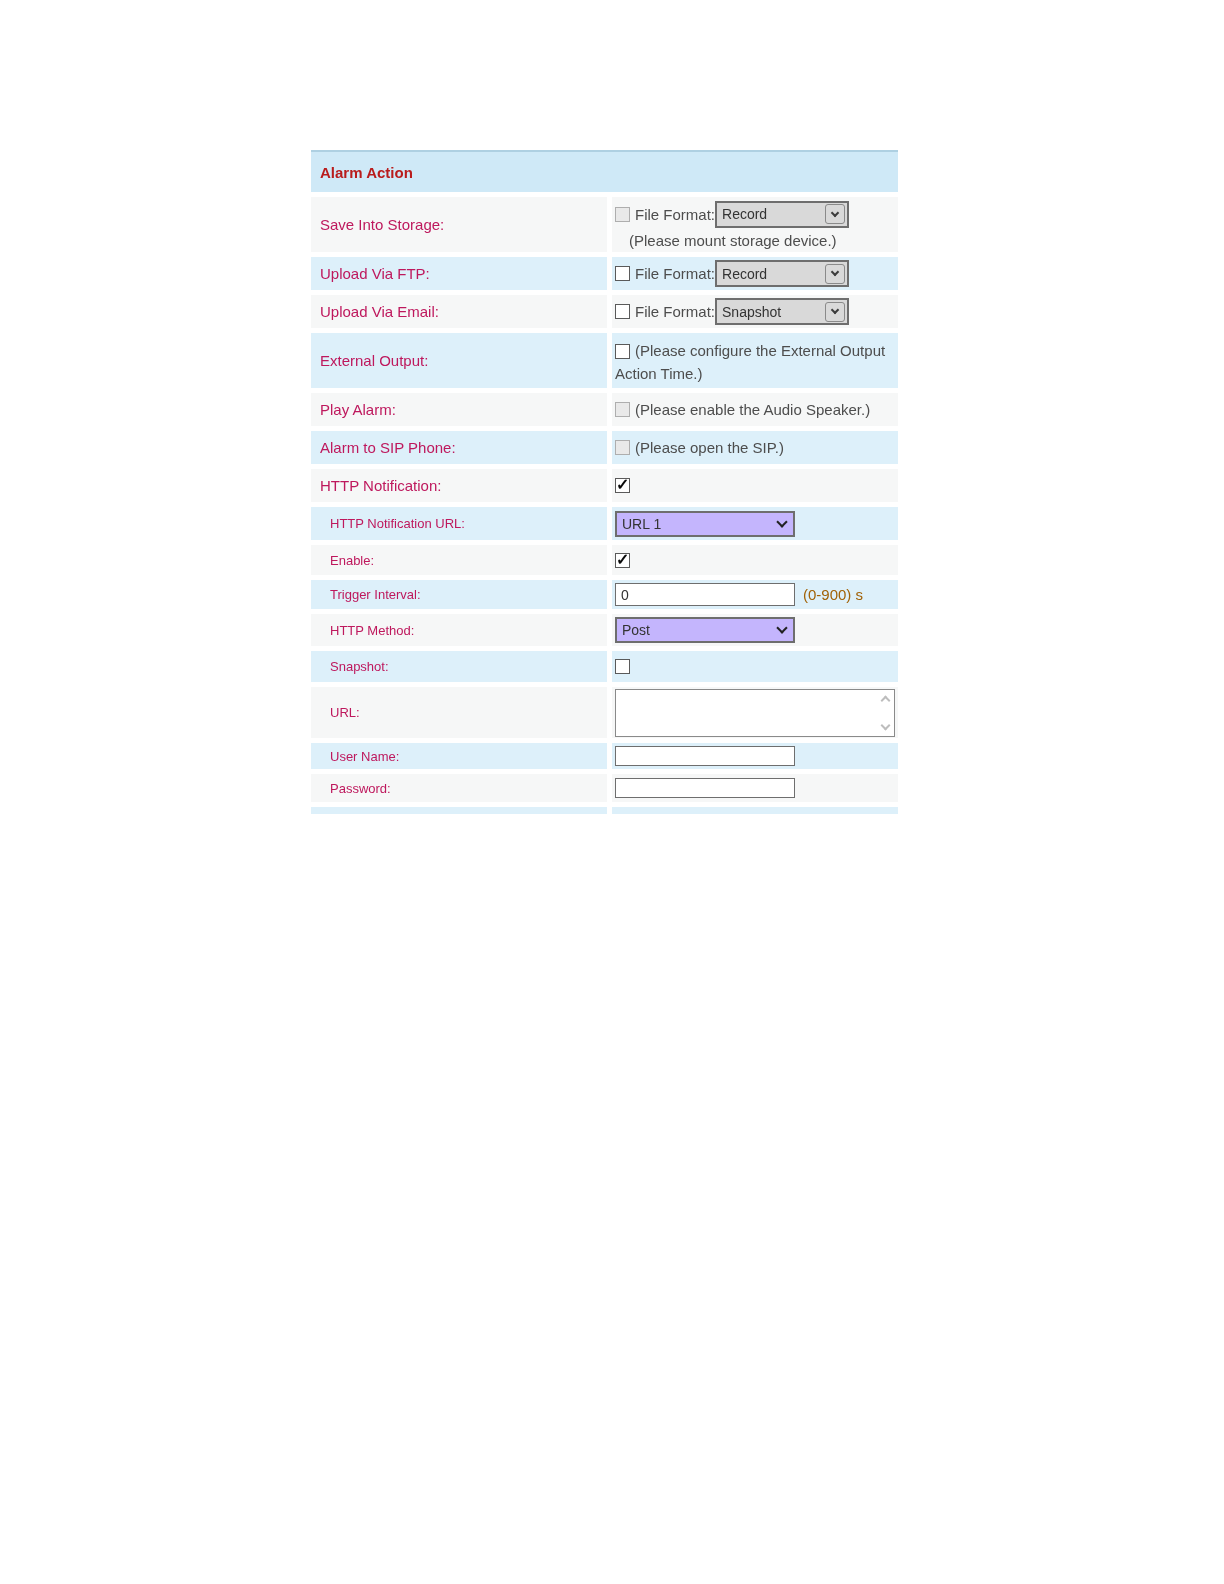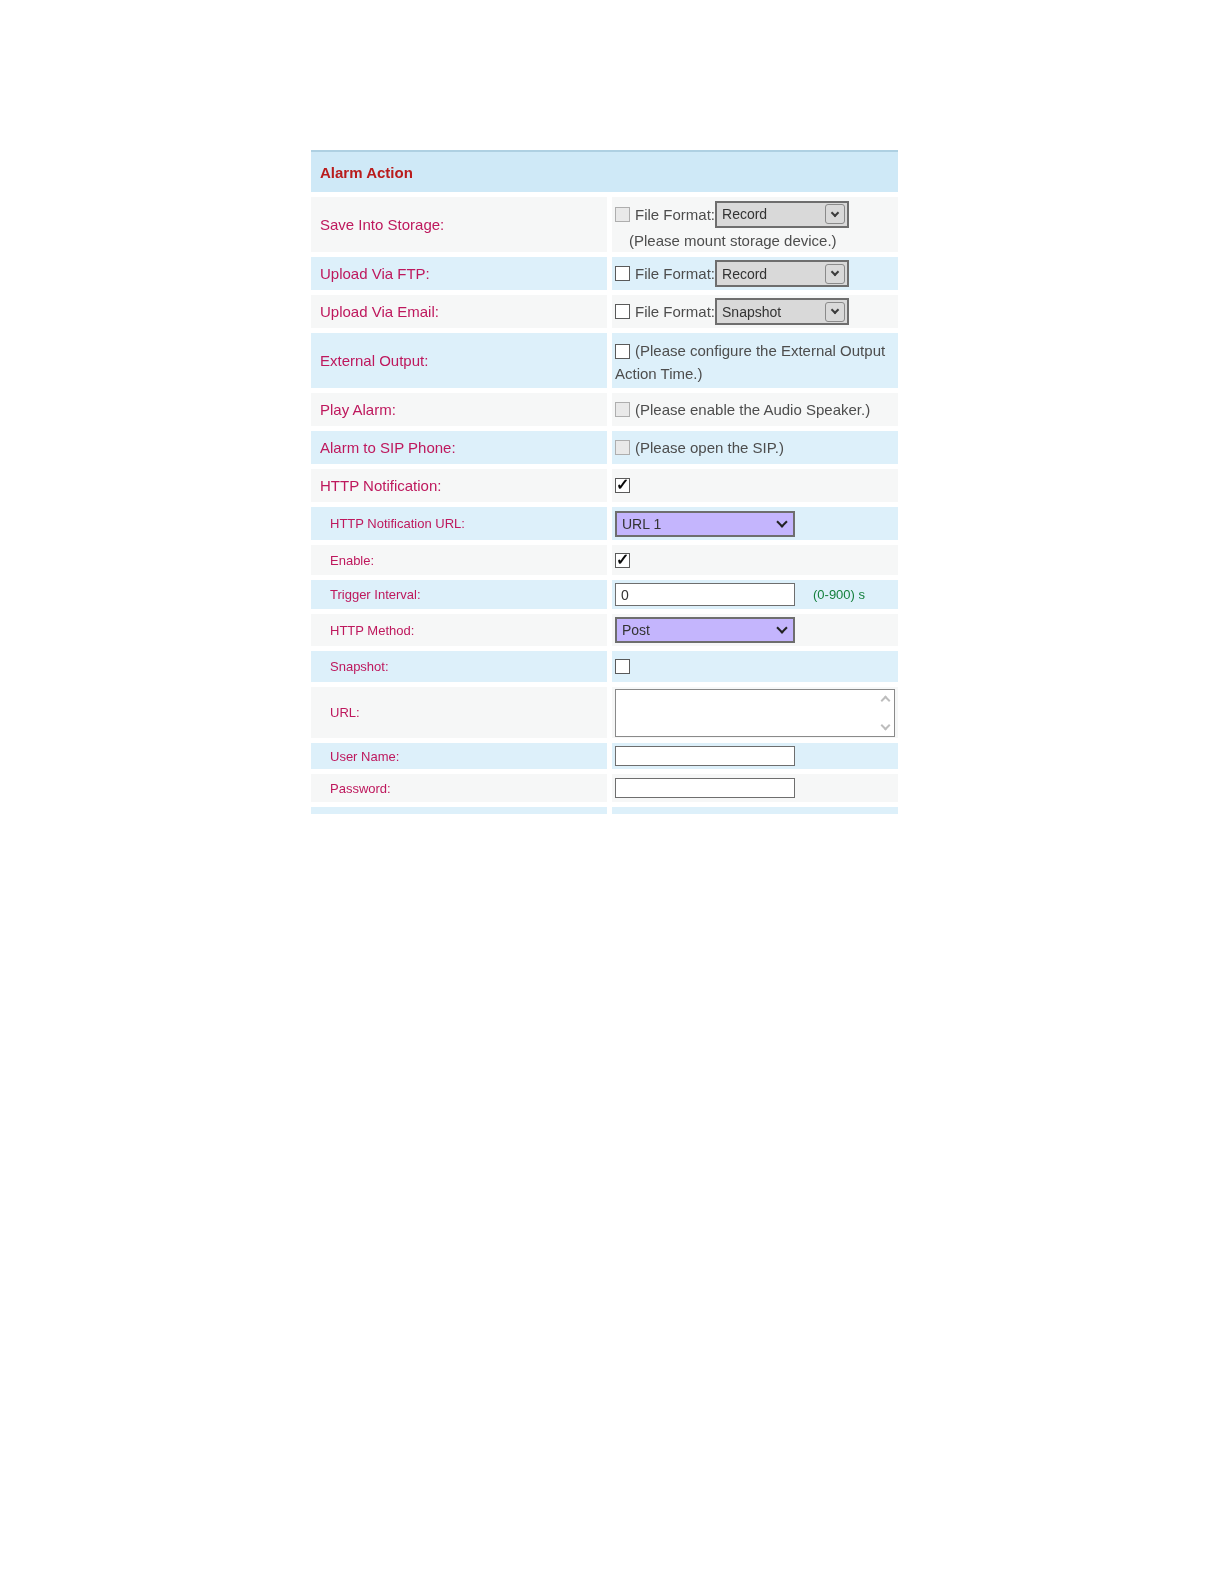--- a/index.html
+++ b/index.html
@@ -66,21 +66,21 @@
   .chev-plain { margin-right:7px; display:flex; align-items:center; }
   .chev.lg { width:8px; height:8px; margin-top:-4px; border-color:#222222; }
 
   
   .ti {
     width:180px; height:23px; border:1px solid #6e6e6e; background:#ffffff;
     font-family:"Liberation Sans", sans-serif; font-size:14px; color:#333333;
     padding-left:5px; outline:none; flex-shrink:0;
   }
   .ti.short { height:20px; }
-  .hint { margin-left:18px; font-size:13px; color:#15803d; white-space:nowrap; }
+  .hint { margin-left:8px; font-size:15px; color:#a16207; white-space:nowrap; }
 
   
   .ctl.col { flex-direction:column; align-items:flex-start; justify-content:center; }
   .line { display:flex; align-items:center; }
   .note-line { margin-top:4px; padding-left:14px; }
   .ff-label { white-space:nowrap; }
 
   
   .wrap-note { line-height:23px; padding-top:2px; padding-right:4px; }
   .wrap-note .cb { margin-right:5px; vertical-align:-3px; }

